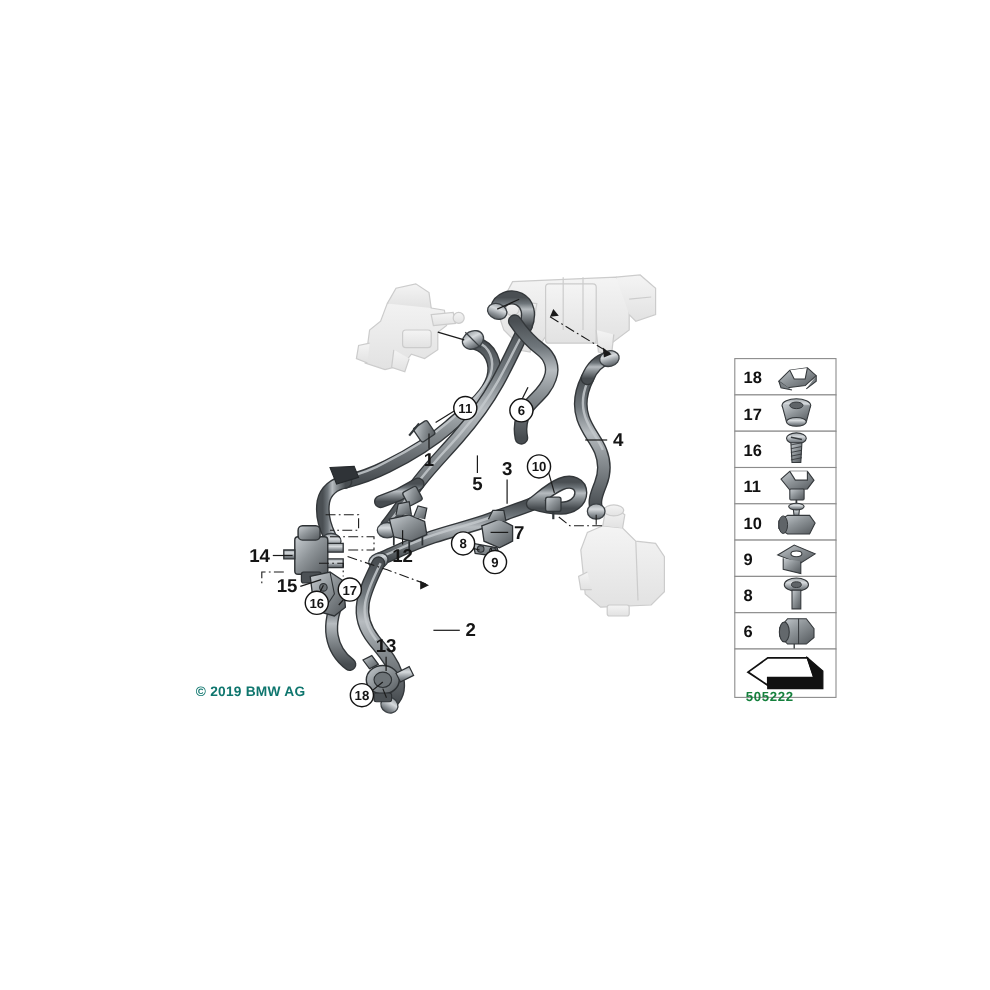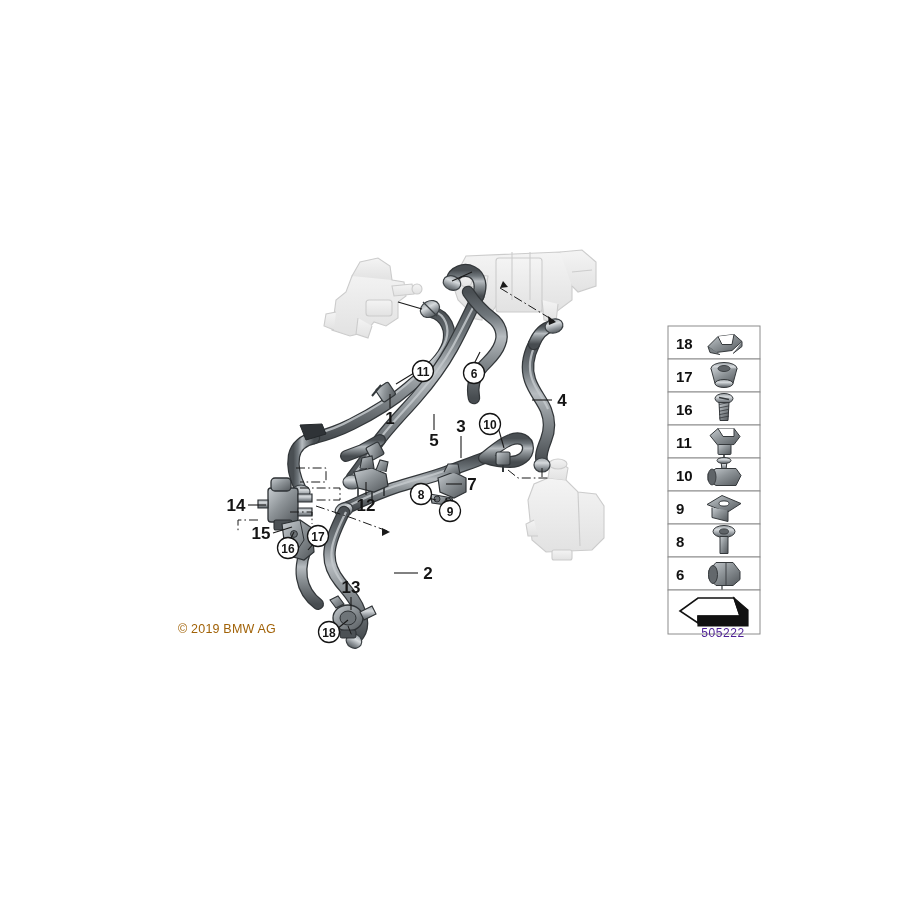--- a/index.html
+++ b/index.html
@@ -25,34 +25,34 @@
     position: absolute;
     left: 0; top: 0;
     width: 900px;
     height: 900px;
   }
   .copyright {
     position: absolute;
     left: 178px;
     top: 622px;
     font-size: 12.5px;
-    font-weight: normal;
-    color: #a16207;
+    font-weight: bold;
+    color: #0f766e;
     letter-spacing: 0.2px;
     white-space: nowrap;
   }
   .diagram-number {
     position: absolute;
     left: 678px;
     top: 626px;
     width: 90px;
-    text-align: center;
     font-size: 12px;
-    color: #4c1d95;
+    color: #15803d;
     letter-spacing: 0.6px;
+    font-weight: bold;
   }
 </style>
 </head>
 <body>
 
 <div id="stage">
 
   <svg class="layer" viewBox="0 0 900 900">
     <defs>
       <linearGradient id="hoseGrad" x1="0" y1="0" x2="0" y2="1">

